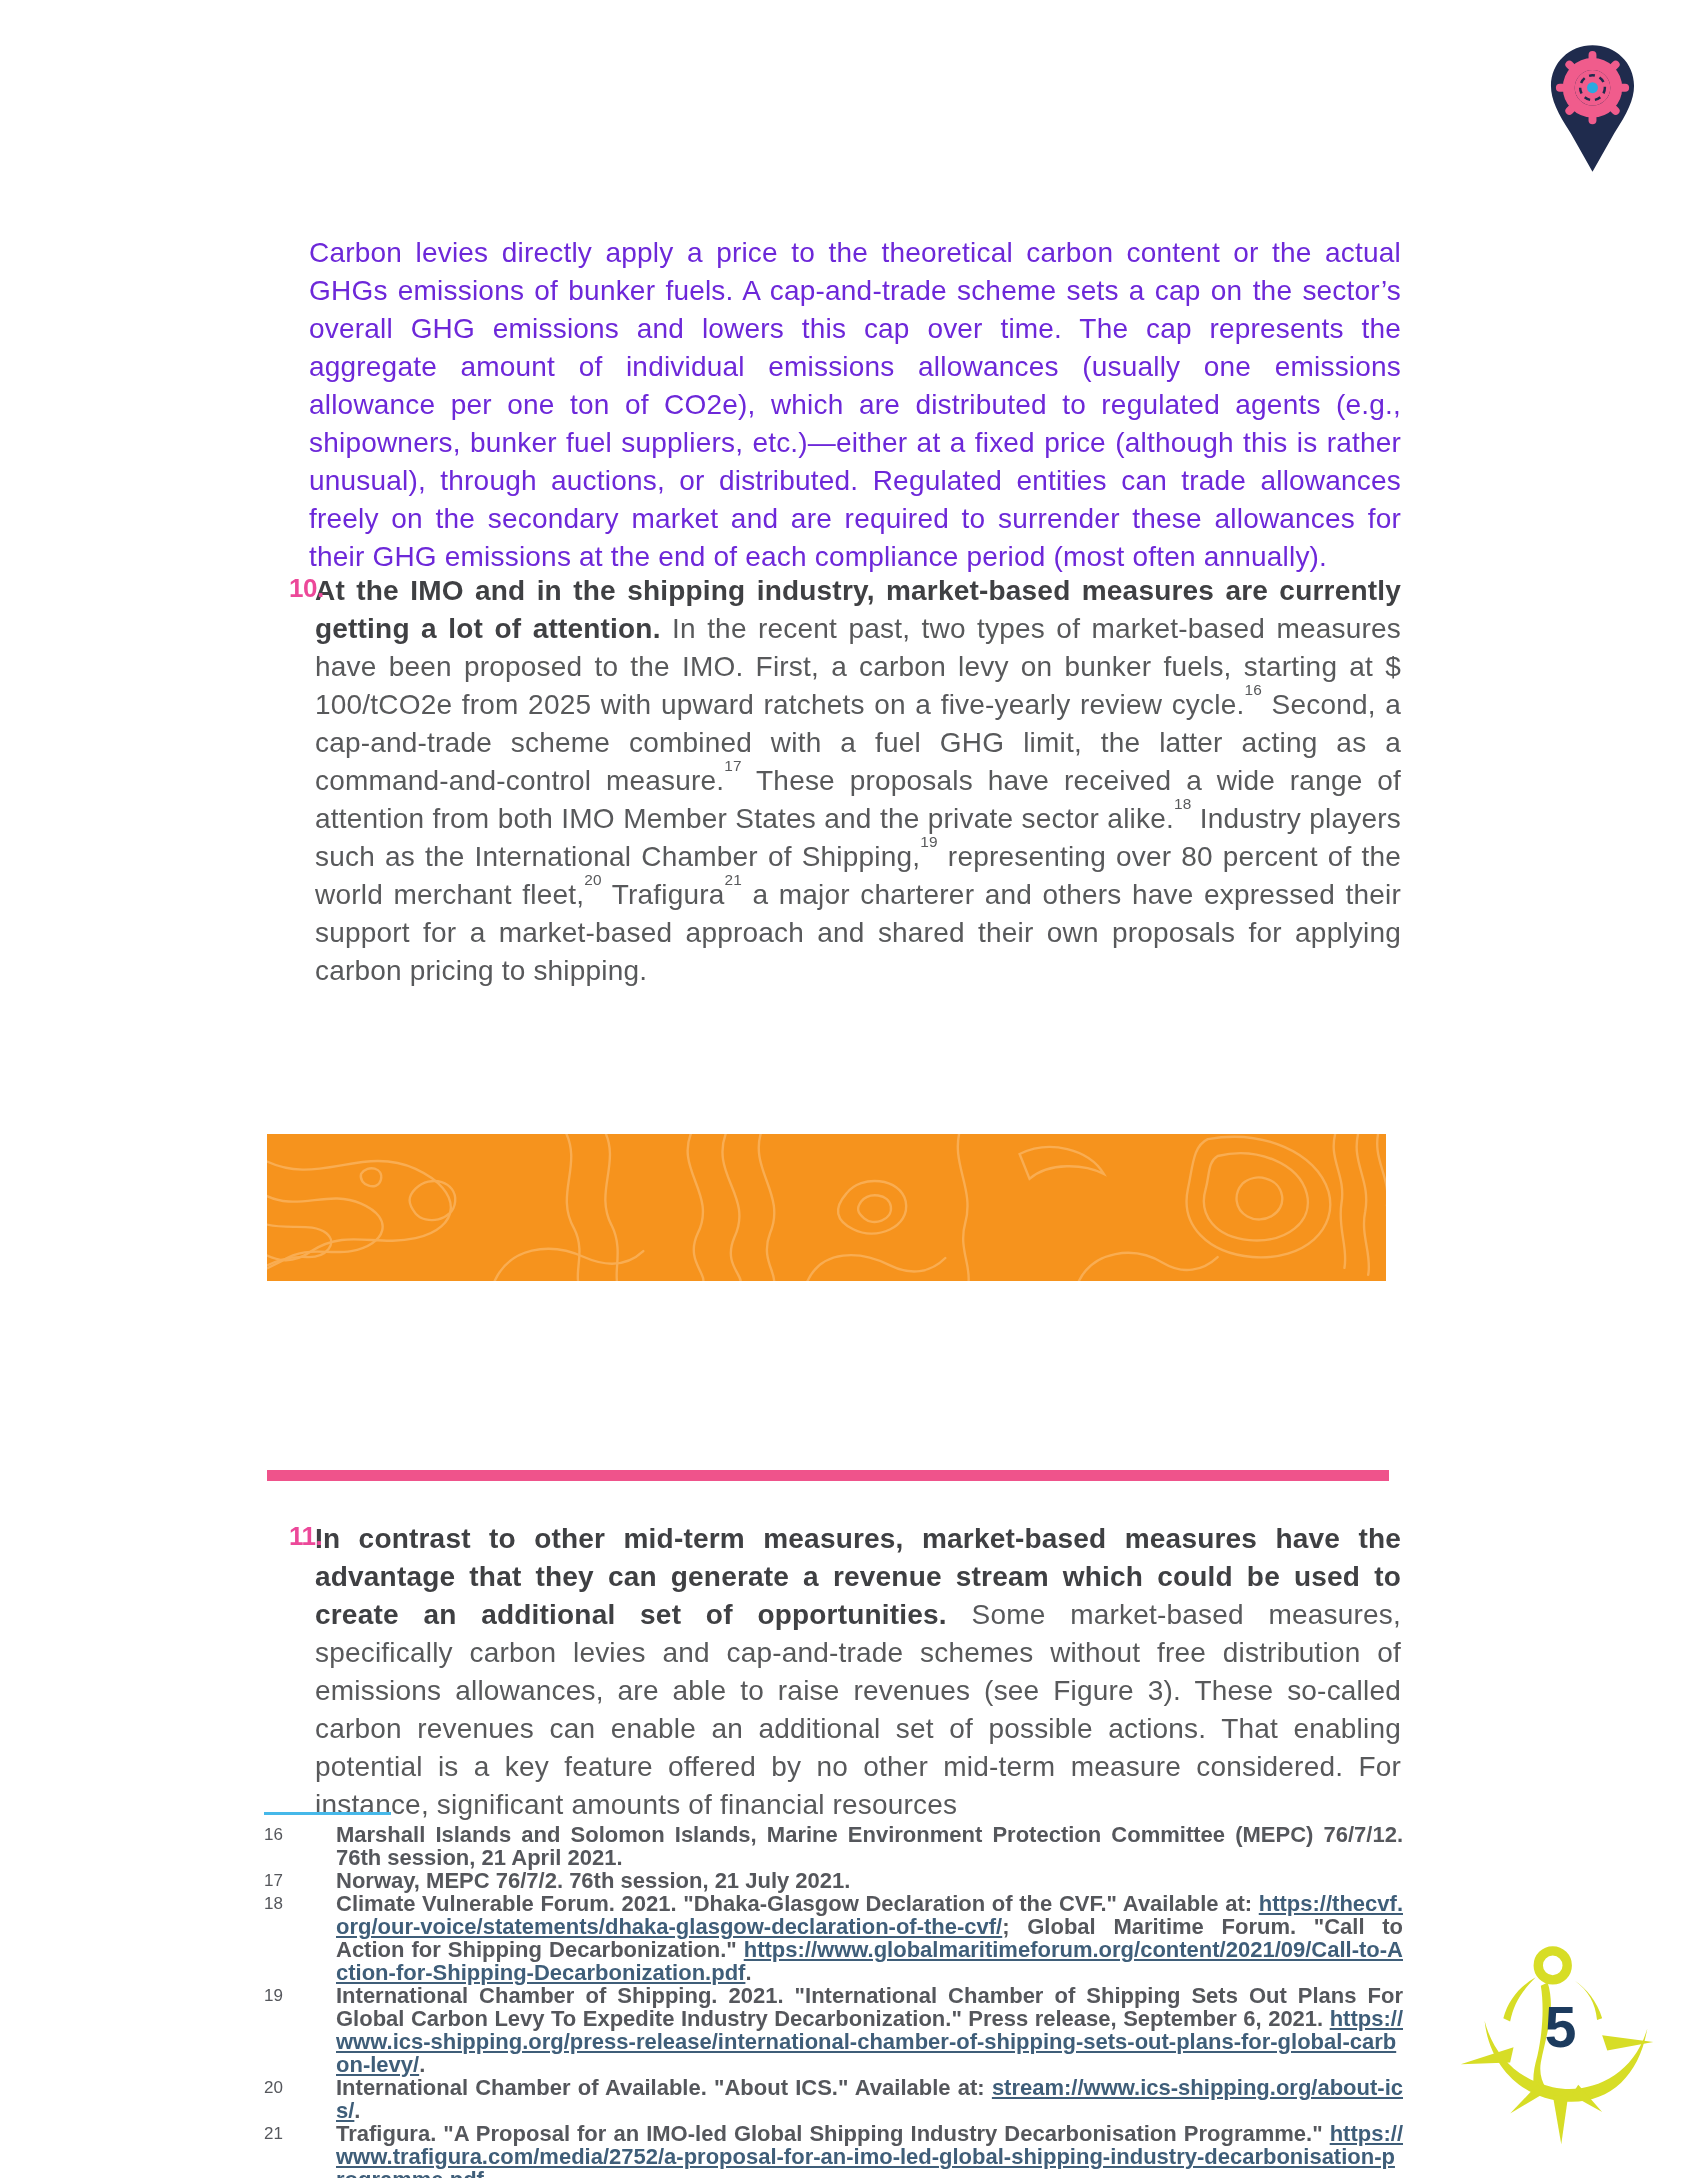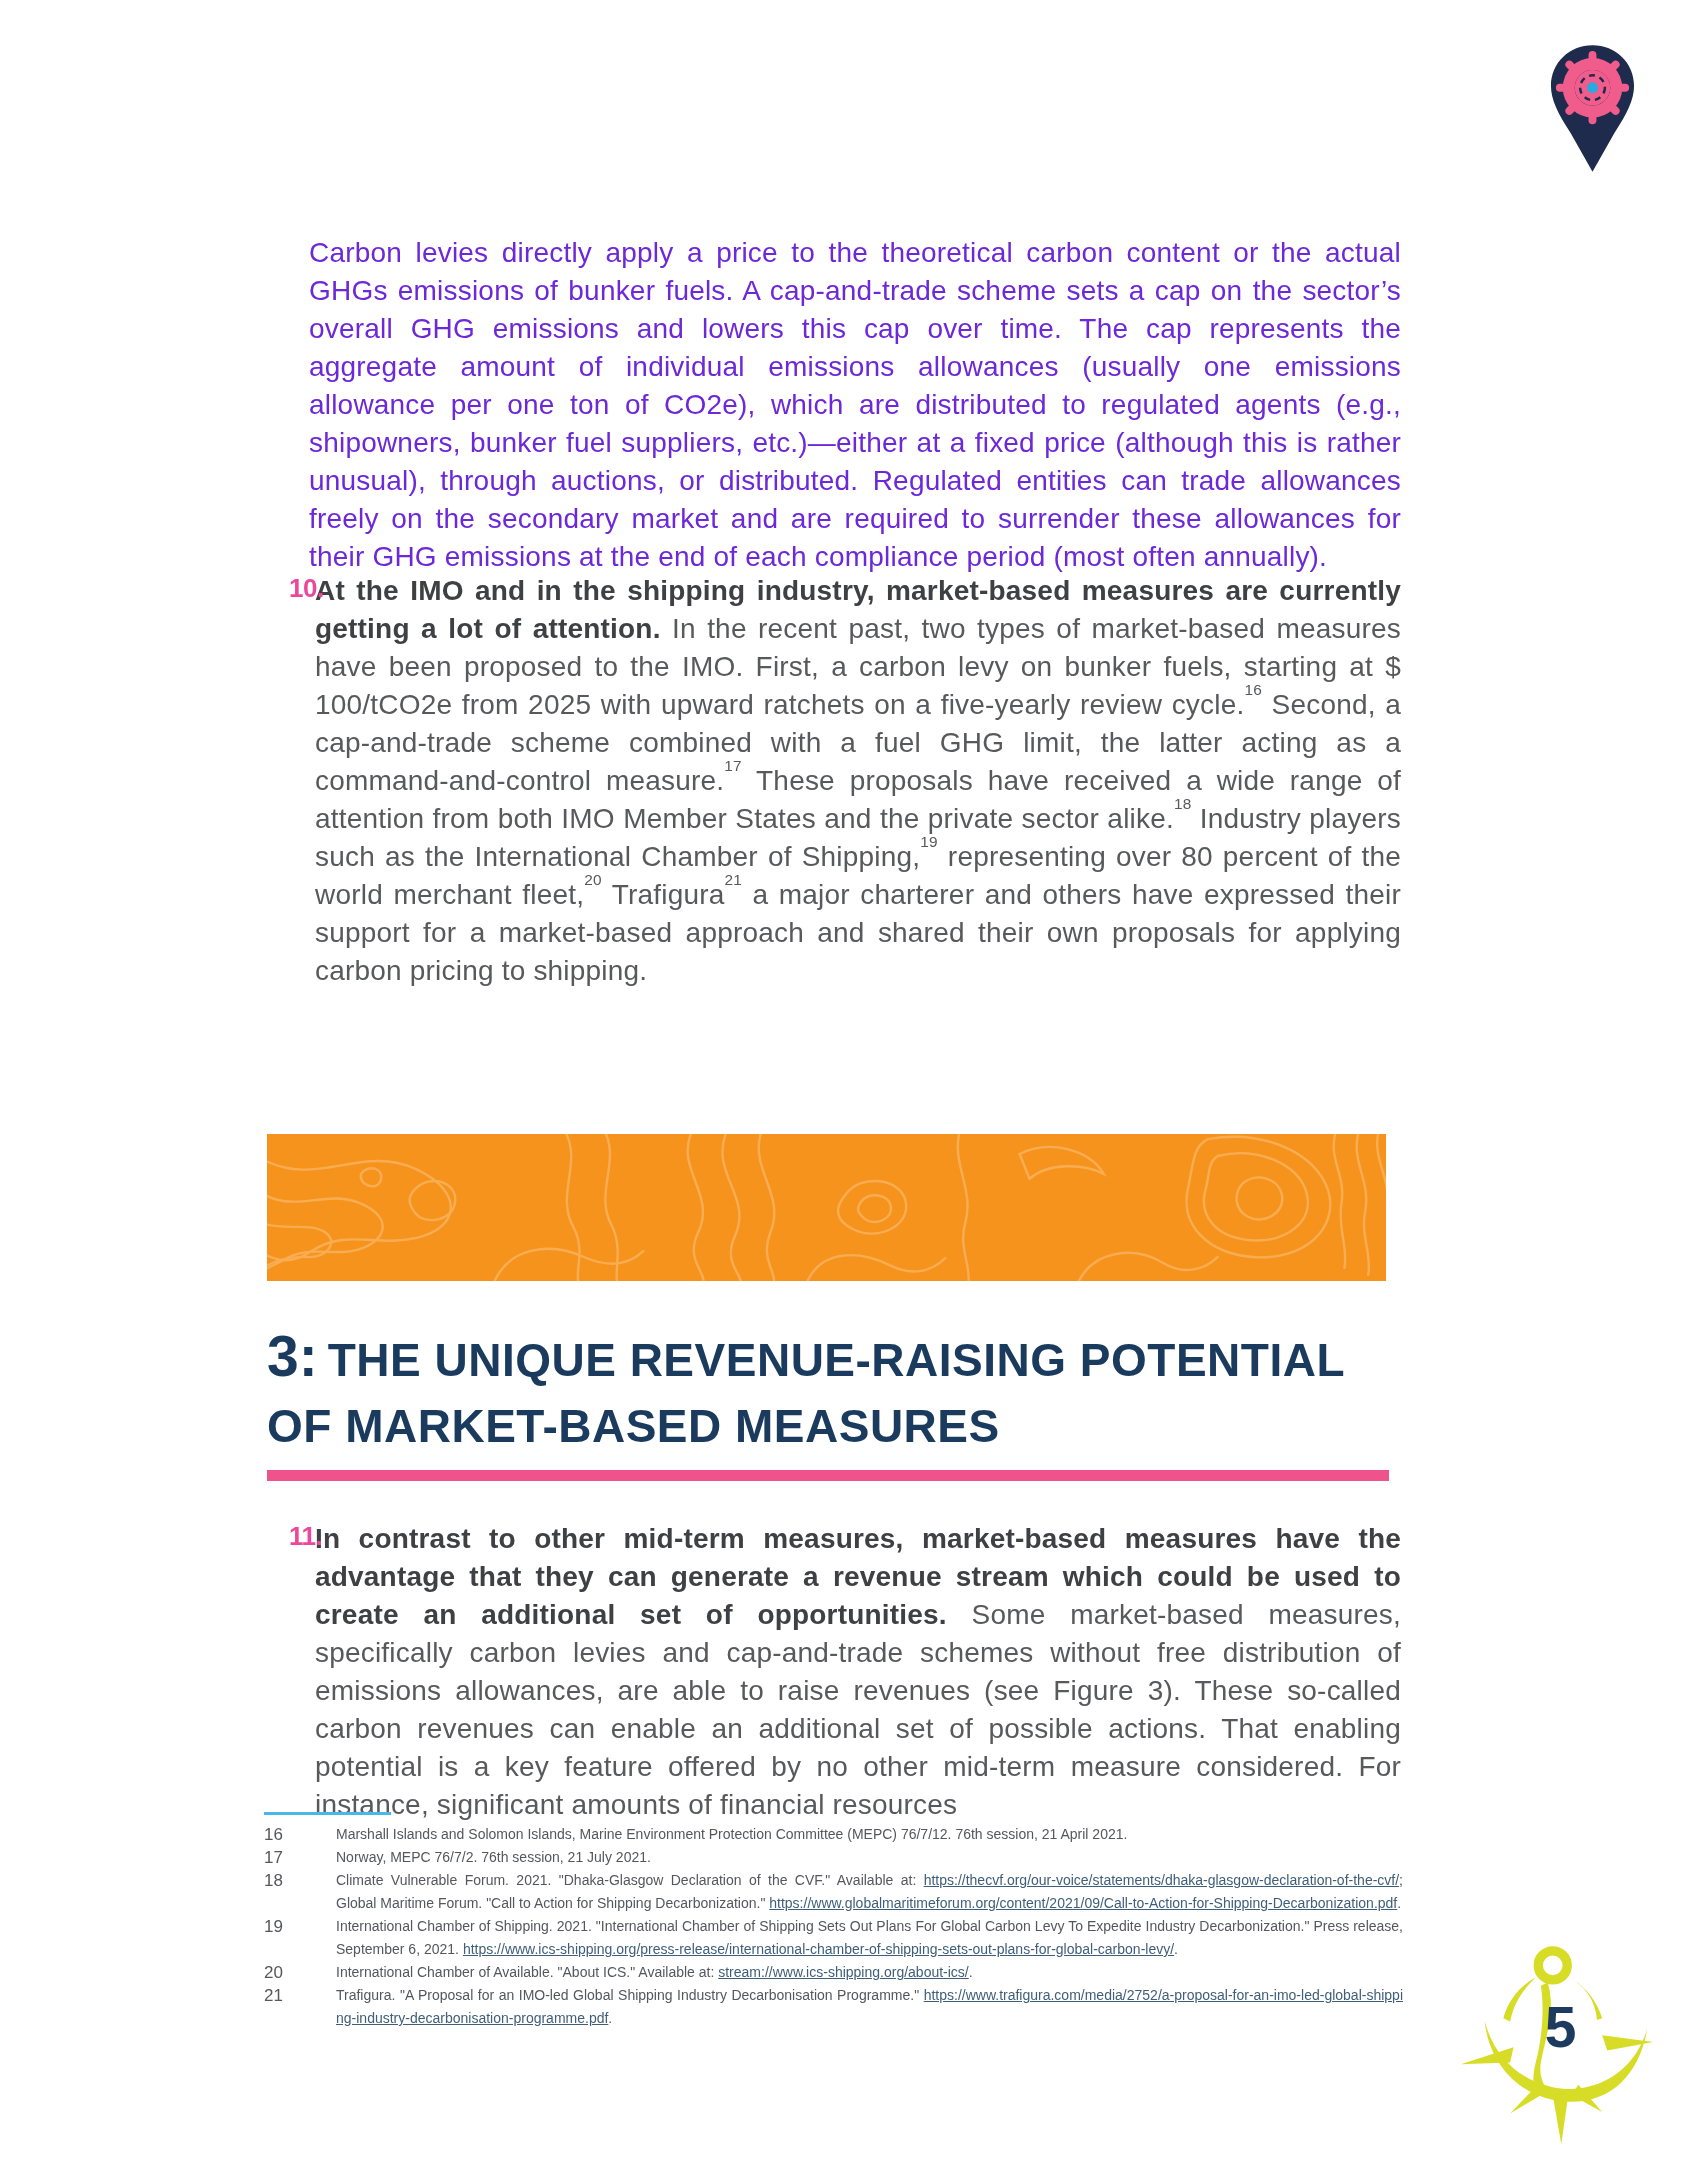--- a/index.html
+++ b/index.html
@@ -41,21 +41,21 @@
   .h-num{font-size:57px;margin-right:10px;letter-spacing:0;}
   .rule-pink{
     position:absolute;left:267px;top:1470px;width:1122px;height:11px;
     background:#ef538b;
   }
   
   .fn-sep{position:absolute;left:264px;top:1812px;width:127px;height:3px;background:#46b8e9;}
   .footnotes{position:absolute;left:264px;top:1823px;width:1139px;color:#55575c;}
   .footnote{display:flex;}
   .fn-num{flex:none;width:72px;font-size:17px;line-height:23px;}
-  .fn-text{flex:1;font-size:14px;line-height:23px;text-align:justify;}
+  .fn-text{flex:1;font-size:22px;line-height:23px;text-align:justify;font-weight:bold;}
   .fn-text a.fn-link{color:#3f5e79;text-decoration:underline;word-break:break-all;}
   
   .anchor-wrap{position:absolute;left:1453px;top:1933px;width:208px;height:213px;}
   .page-num{
     position:absolute;left:1531px;top:1994px;width:59px;
     color:#1c3b5e;font-size:57px;font-weight:700;text-align:center;
   }
 </style>
 </head>
 <body>
@@ -110,24 +110,20 @@
       <path d="M820 148 C835 118 875 112 905 130 C925 142 945 138 960 124"></path>
       <path d="M950 5 C1005 -5 1060 18 1072 58 C1082 95 1048 128 995 124 C950 120 922 92 930 55 C935 32 935 12 950 5 Z"></path>
       <path d="M960 22 C1000 12 1042 30 1050 60 C1057 88 1030 110 992 107 C958 104 940 82 948 55 C952 40 950 28 960 22 Z"></path>
       <path d="M985 50 C998 38 1022 44 1025 62 C1028 80 1006 92 990 83 C977 76 976 60 985 50 Z"></path>
       <path d="M1080 -5 C1070 25 1090 40 1085 70 C1081 95 1092 115 1088 135"></path>
       <path d="M1103 -5 C1093 28 1115 45 1109 78 C1104 102 1116 122 1112 142"></path>
       <path d="M1123 -5 C1115 25 1135 42 1131 72"></path>
     </svg>
   </div>
 
-  <h1 class="heading" style="margin:0;">
-    <div class="h-line"><span class="h-num">3:</span><span>THE UNIQUE REVENUE-RAISING POTENTIAL</span></div>
-    <div class="h-line">OF MARKET-BASED MEASURES</div>
-  </h1>
   <div class="rule-pink"></div>
 
   <div class="num-item item-11">
     <span class="marker">11.</span>
     <div class="item-body"><strong>In contrast to other mid-term measures, market-based measures have the advantage that they can generate a revenue stream which could be used to create an additional set of opportunities.</strong><span> Some market-based measures, specifically carbon levies and cap-and-trade schemes without free distribution of emissions allowances, are able to raise revenues (see Figure 3). These so-called carbon revenues can enable an additional set of possible actions. That enabling potential is a key feature offered by no other mid-term measure considered. For instance, significant amounts of financial resources</span></div>
   </div>
 
   <div class="fn-sep"></div>
   <div class="footnotes">
     <div class="footnote">

